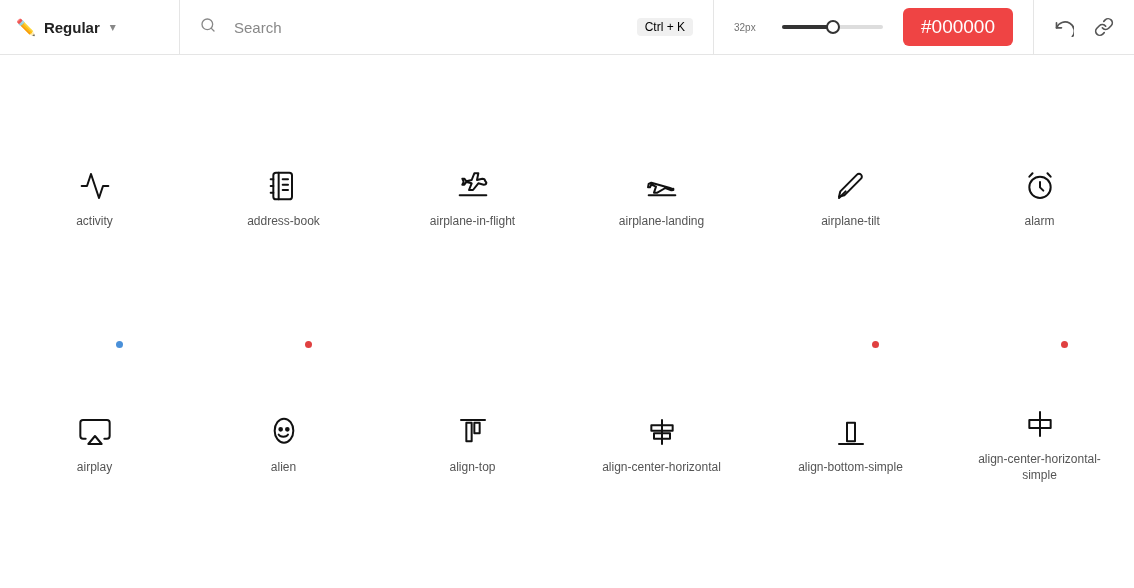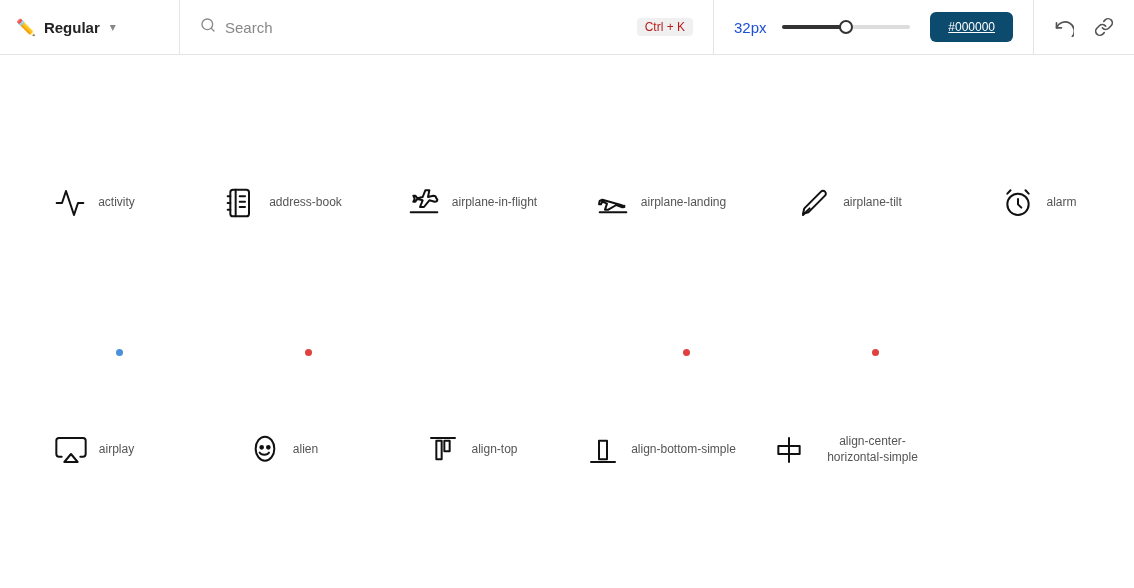--- a/index.html
+++ b/index.html
@@ -37,54 +37,54 @@
       font-size: 12px;
       color: #888;
       margin-left: 2px;
     }
 
     .search-area {
       display: flex;
       align-items: center;
       flex: 1;
       padding: 0 20px;
-      gap: 9px;
+      gap: 18px;
       height: 100%;
       cursor: pointer;
     }
     .search-icon-wrap {
       color: #888;
       font-size: 16px;
     }
     .search-text {
       font-size: 15px;
       color: #888;
       flex: 1;
     }
     .shortcut-badge {
       font-size: 12px;
-      color: #b91c1c;
+      color: #000000;
       background: #f0f0f0;
       padding: 2px 8px;
       border-radius: 4px;
       text-align: center;
     }
 
     .size-area {
       display: flex;
       align-items: center;
       gap: 12px;
       padding: 0 20px;
       border-left: 1px solid #e5e5e5;
       height: 100%;
       min-width: 320px;
     }
     .size-label {
-      font-size: 15px;
-      color: #1d4ed8;
+      font-size: 10px;
+      color: #737373;
       min-width: 36px;
     }
     .slider-wrap {
       flex: 1;
       position: relative;
       height: 4px;
       background: #ddd;
       border-radius: 2px;
     }
     .slider-track-fill {
@@ -103,30 +103,29 @@
       transform: translate(-50%, -50%);
       width: 14px;
       height: 14px;
       background: #fff;
       border: 2px solid #333;
       border-radius: 50%;
       cursor: pointer;
     }
 
     .color-btn {
-      background: #0c4a6e;
+      background: #ef4444;
       color: #fff;
       border: none;
       border-radius: 6px;
       padding: 8px 18px;
-      font-size: 12px;
+      font-size: 19px;
       font-weight: 500;
       cursor: pointer;
       margin-left: 8px;
-      text-decoration: underline;
     }
 
     .action-btns {
       display: flex;
       align-items: center;
       gap: 4px;
       padding: 0 12px;
       border-left: 1px solid #e5e5e5;
       height: 100%;
     }
@@ -145,21 +144,21 @@
     .icon-grid {
       display: grid;
       grid-template-columns: repeat(6, 1fr);
       padding: 20px 0;
       overflow-y: auto;
       height: calc(588px - 55px);
     }
 
     .icon-cell {
       display: flex;
-      flex-direction: row;
+      flex-direction: column;
       align-items: center;
       justify-content: center;
       padding: 28px 16px 18px;
       cursor: pointer;
       position: relative;
       border: 1px solid transparent;
       gap: 12px;
     }
 
     .icon-svg {
@@ -343,20 +342,30 @@
         <rect x="7" y="5" width="4" height="14"></rect>
         <rect x="13" y="5" width="4" height="8"></rect>
       </svg>
     </div>
     <span class="icon-label">align-top</span>
   </div>
 
 
 
 
+  <div class="icon-cell">
+    <div class="icon-svg">
+      <svg viewBox="0 0 24 24">
+        <line x1="12" y1="3" x2="12" y2="21"></line>
+        <rect x="4" y="7" width="16" height="4"></rect>
+        <rect x="6" y="13" width="12" height="4"></rect>
+      </svg>
+    </div>
+    <span class="icon-label">align-center-horizontal</span>
+  </div>
 
 
   <div class="icon-cell">
     <div class="dot-badge dot-red"></div>
     <div class="icon-svg">
       <svg viewBox="0 0 24 24">
         <line x1="3" y1="21" x2="21" y2="21"></line>
         <rect x="9" y="5" width="6" height="14"></rect>
       </svg>
     </div>

